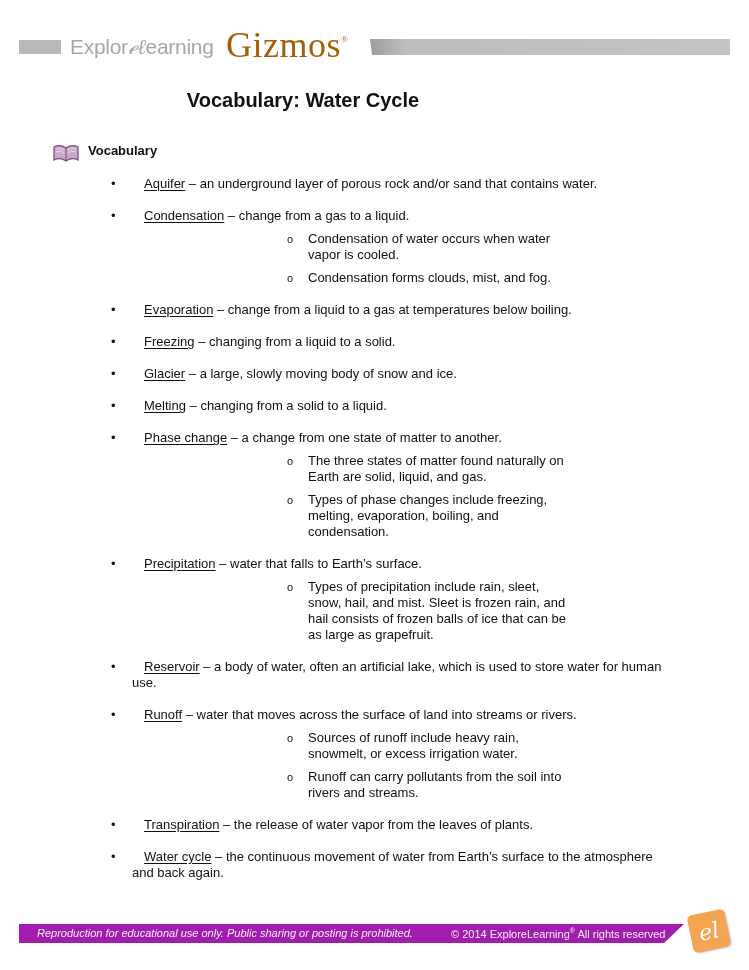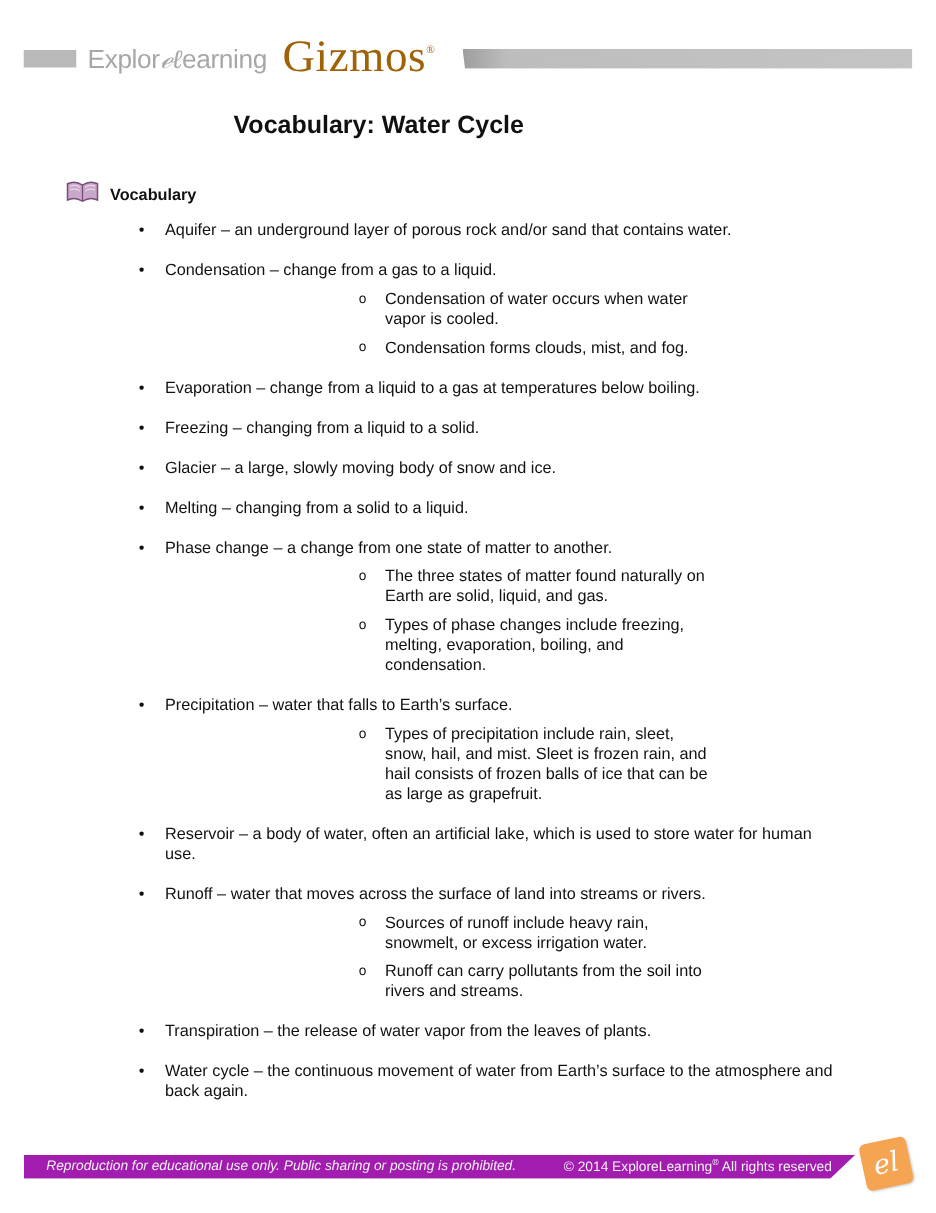--- a/index.html
+++ b/index.html
@@ -16,29 +16,29 @@
   .hdr-gizmos sup { font-size: 9px; vertical-align: top; position: relative; top: 10px; }
   .hdr-bar-right { position: absolute; left: 370px; top: 9px; width: 360px; height: 16px;
                    background: linear-gradient(90deg, #9e9e9e 0%, #bdbdbd 10%, #c4c4c4 100%);
                    clip-path: polygon(0 0, 100% 0, 100% 100%, 2px 100%); }
 
   
   .title { position: absolute; top: 89px; left: 0; width: 606px; text-align: center;
            font-size: 20px; font-weight: bold; color: #111; }
 
   
-  .sec { position: absolute; top: 143px; left: 52px; display: flex; align-items: flex-end; }
+  .sec { position: absolute; top: 143px; left: 52px; display: flex; align-items: flex-start; }
   .sec .book { width: 28px; height: 20px; margin-right: 8px; }
   .sec .label { font-size: 13px; font-weight: bold; }
 
   
   .list { position: absolute; top: 176px; left: 0; width: 749px; font-size: 13px; line-height: 16px; }
   .item { position: relative; padding-left: 132px; padding-right: 80px; margin-bottom: 16px; }
   .item .bullet { position: absolute; left: 111px; top: 0; font-size: 13px; }
-  .item .term { text-underline-offset: 2px; }
+  .item .term { text-decoration: underline; text-underline-offset: 2px; margin-left: 12px; }
   .sub { position: relative; padding-left: 176px; padding-right: 100px; margin-top: 7px; }
   .sub .obullet { position: absolute; left: 155px; top: 0; font-size: 11px; }
 
   
   .ftr { position: absolute; top: 924px; left: 19px; width: 665px; height: 19px; background: #a21caf;
          clip-path: polygon(0 0, 100% 0, 97% 100%, 0 100%); }
   .ftr-left { position: absolute; left: 18px; top: 3px; font-size: 11px; font-style: italic; color: #f2f2f2; }
   .ftr-right { position: absolute; left: 432px; top: 3px; font-size: 11px; color: #f2f2f2; }
   .ftr-right sup { font-size: 7px; }
   .el-logo { position: absolute; left: 690px; top: 912px; width: 38px; height: 38px; background: #f5a452;

